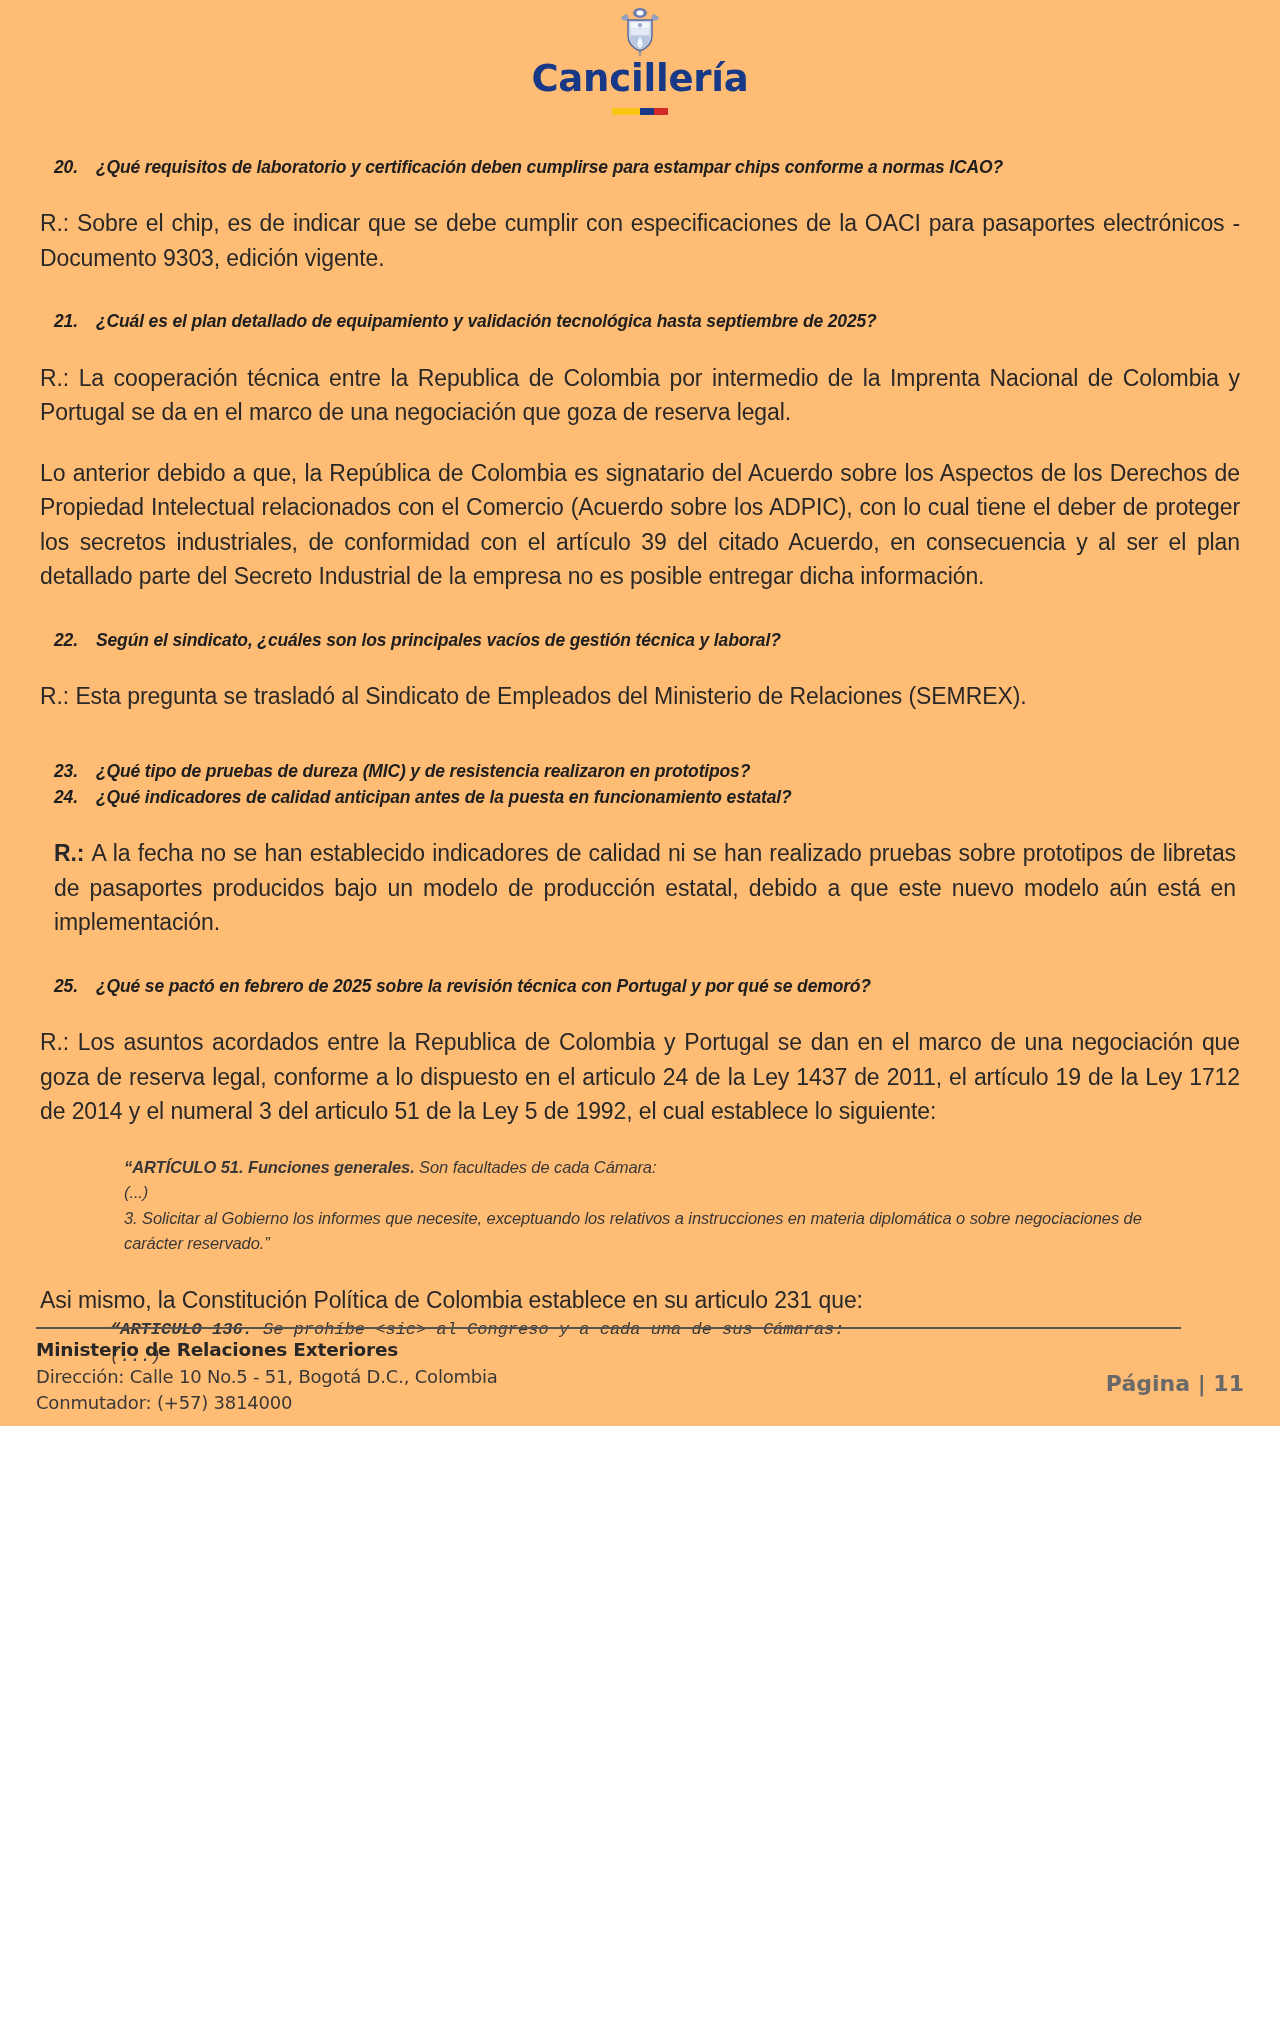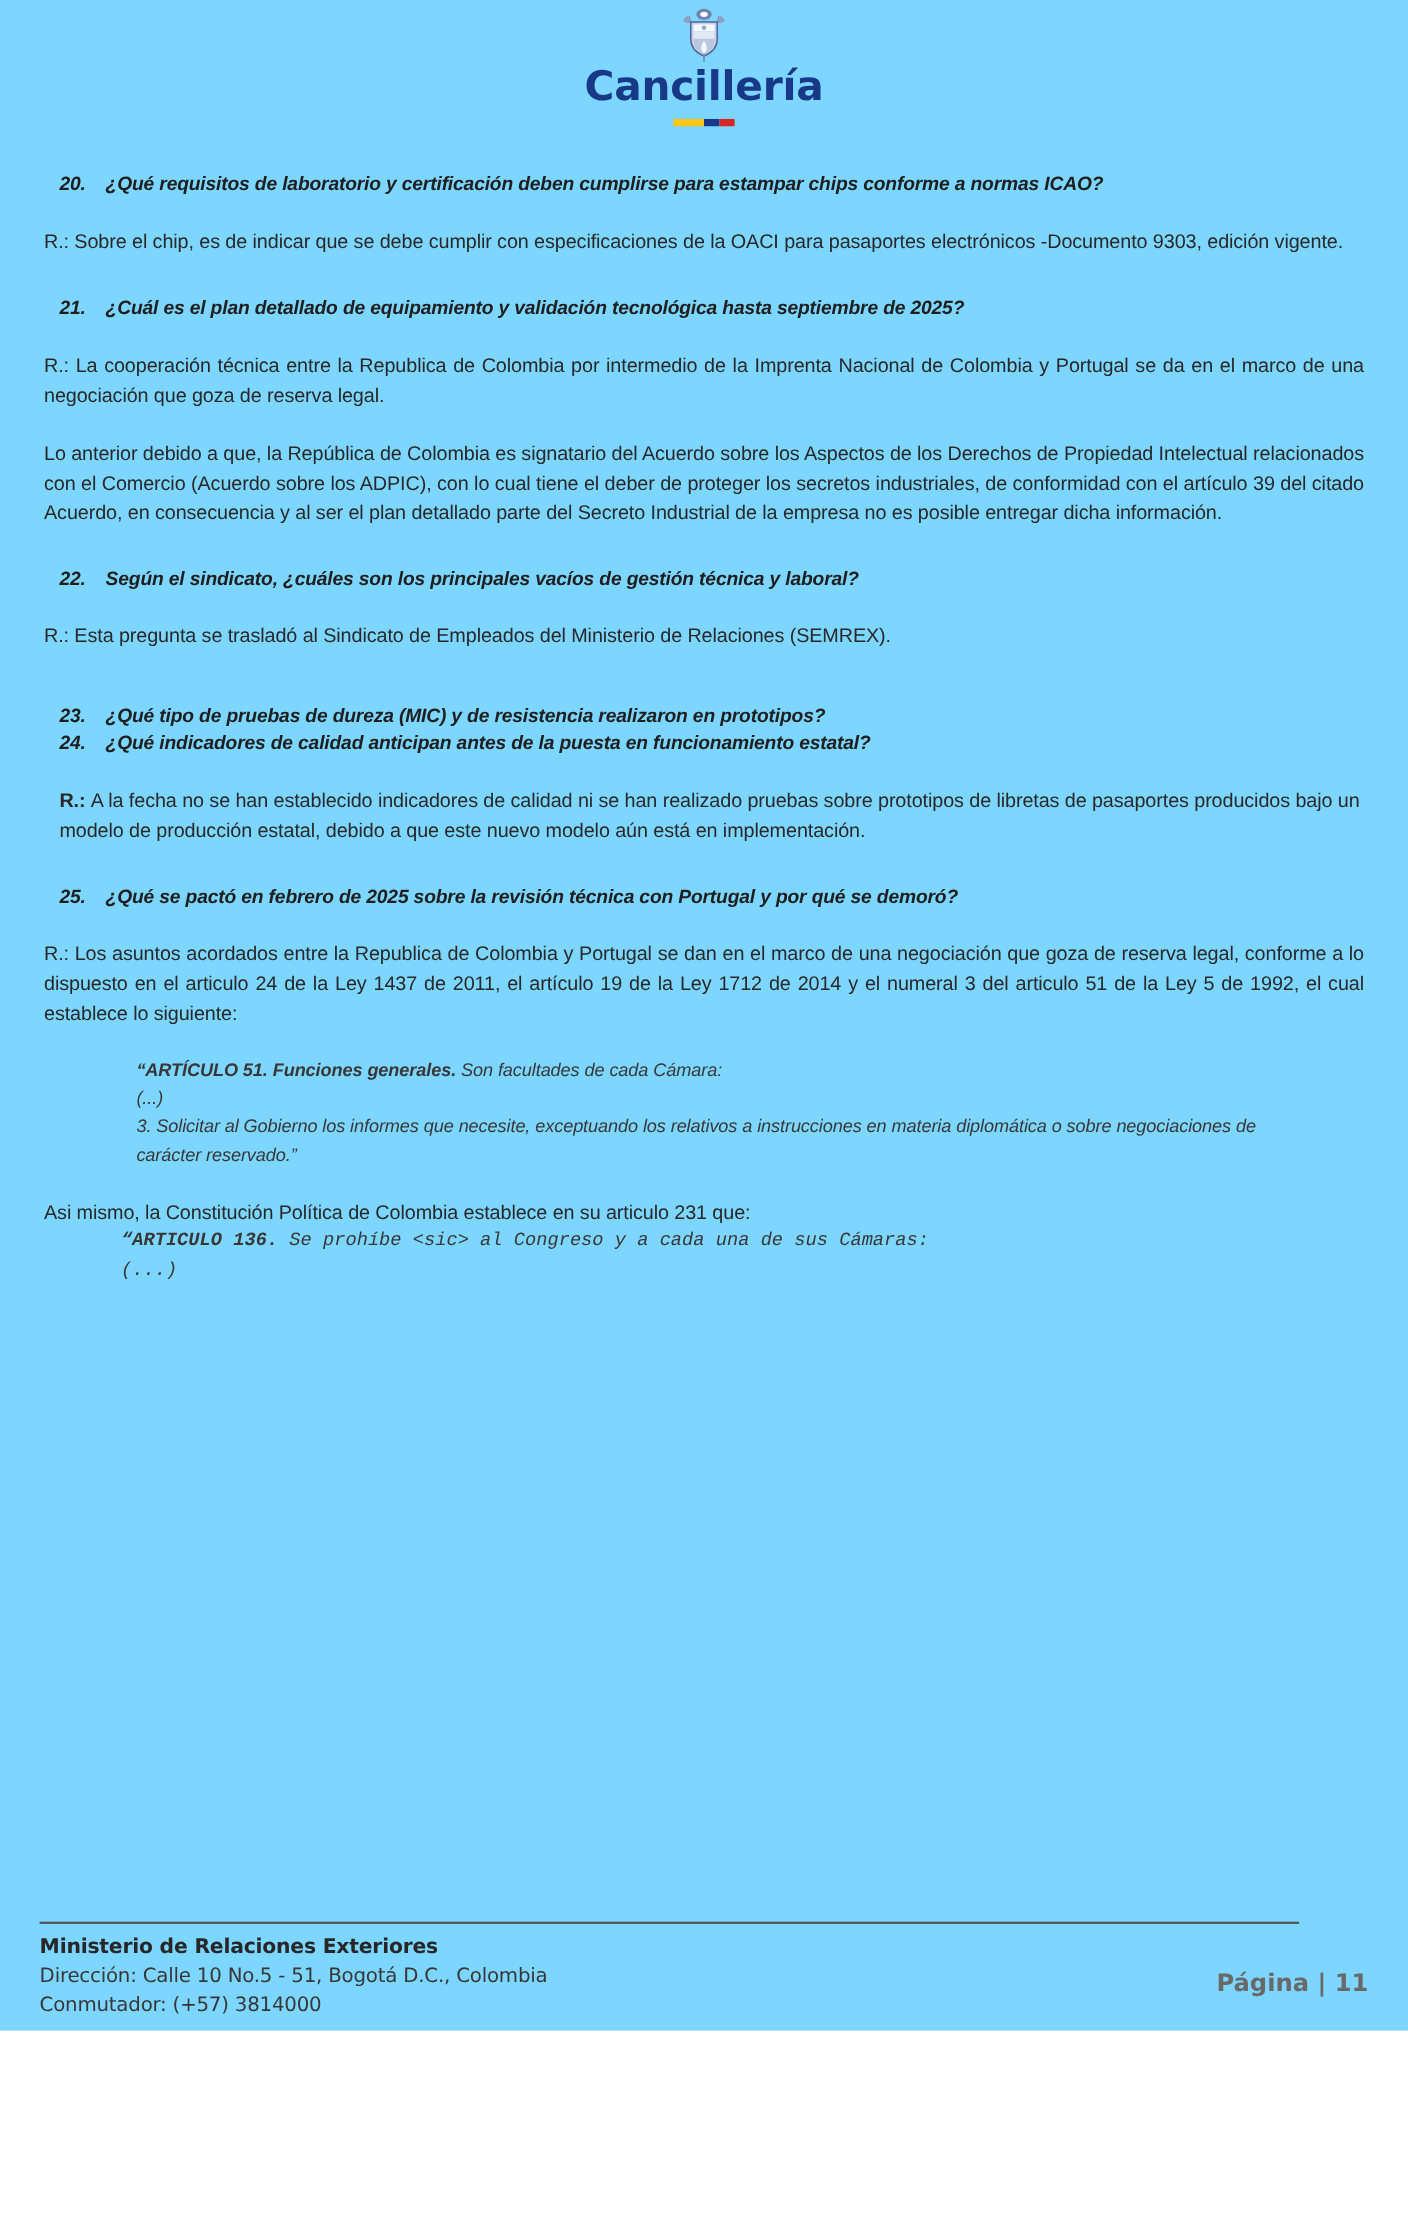--- a/index.html
+++ b/index.html
@@ -13,22 +13,22 @@
     position: relative;
     font-family: "Liberation Sans", sans-serif;
     color: #2a2a2a;
     overflow: hidden;
   }
 
   
   .page {
     position: relative;
     width: 1280px;
-    height: 1846px;
-    background: #7dd3fc;
+    height: 1426px;
+    background: #fdba74;
     box-sizing: border-box;
     padding: 0 36px;
   }
 
   
   .scan {
     filter: blur(0.22px) contrast(1.04);
   }
 
   
@@ -87,21 +87,21 @@
     box-sizing: border-box;
   }
   .q-text {
     flex: 1 1 auto;
     text-align: justify;
     padding-right: 2px;
   }
   .q-text.nojust { text-align: left; }
 
   p.para {
-    font-size: 18px;
+    font-size: 23px;
     line-height: 1.5;
     text-align: justify;
     color: #2b2b2b;
     margin: 0;
     letter-spacing: -0.1px;
   }
   p.para b { font-weight: bold; }
 
   .ans-indent { padding-left: 14px; padding-right: 4px; }
   .gap-m  { height: 26px; }

